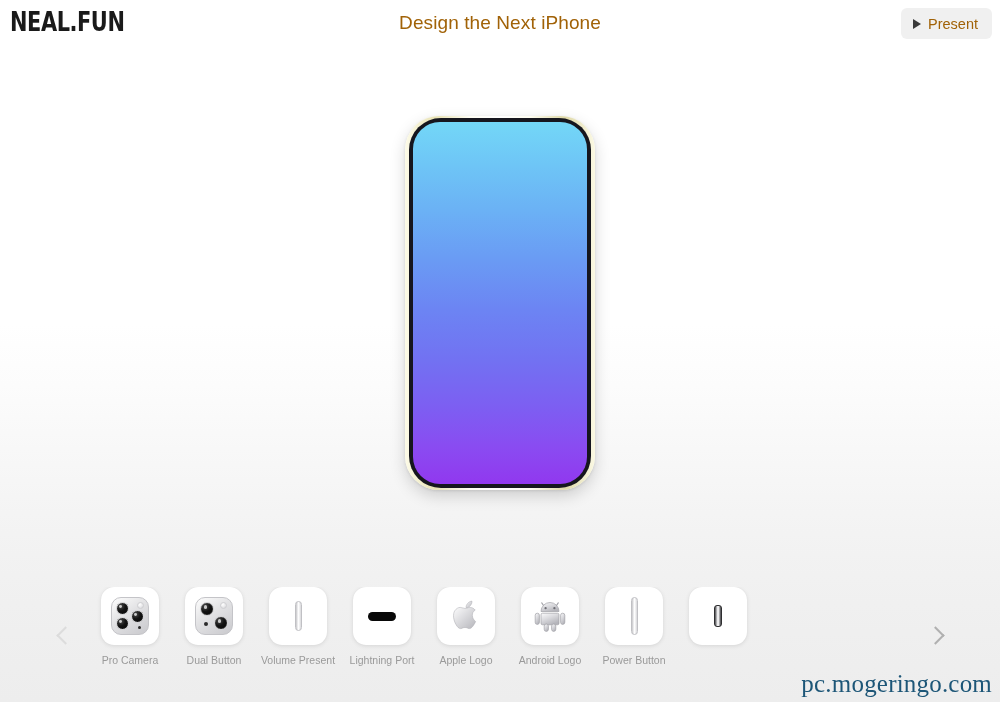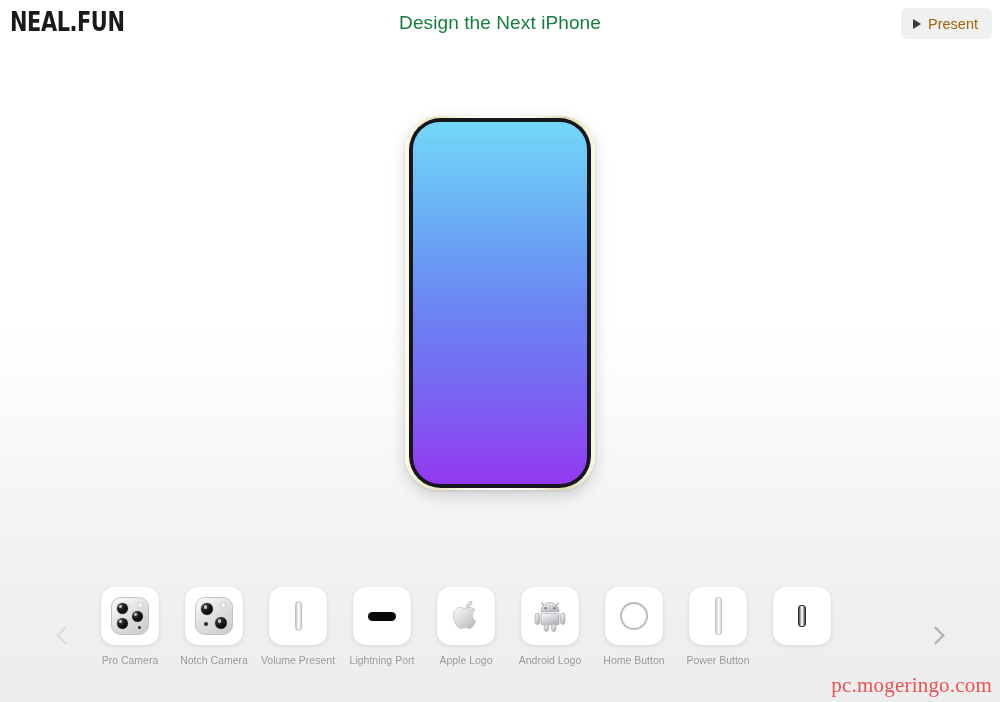--- a/index.html
+++ b/index.html
@@ -49,21 +49,21 @@
     white-space: nowrap;
   }
 
   .page-title {
     position: absolute;
     left: 0; right: 0;
     top: 12px;
     text-align: center;
     font-size: 19px;
     font-weight: 400;
-    color: #15803d;
+    color: #a16207;
     letter-spacing: 0.1px;
   }
 
   .present-btn {
     position: absolute;
     right: 8px;
     top: 8px;
     height: 31px;
     padding: 0 14px 0 12px;
     background: #f0f0f0;
@@ -304,22 +304,22 @@
   }
 
   .svg-icon { display: block; }
 
   
   .watermark {
     position: absolute;
     right: 8px;
     bottom: 4px;
     font-family: "Liberation Serif", "DejaVu Serif", serif;
-    font-size: 21px;
-    color: #ef4444;
+    font-size: 25px;
+    color: #0c4a6e;
     opacity: 0.92;
     letter-spacing: 0.2px;
     pointer-events: none;
     z-index: 40;
   }
 </style>
 </head>
 <body>
 
 <div class="header">
@@ -365,21 +365,21 @@
 
         <div class="tray-item">
           <div class="tile">
             <div class="cam-plate">
               <span class="lens" style="width:14px;height:14px;top:4px;left:4px;"></span>
               <span class="lens" style="width:14px;height:14px;top:18px;left:18px;"></span>
               <span class="flash" style="width:7px;height:7px;top:4px;right:5px;"></span>
               <span class="mic" style="width:4px;height:4px;bottom:8px;left:8px;"></span>
             </div>
           </div>
-          <div class="tray-label">Notch Camera</div>
+          <div class="tray-label">Dual Button</div>
         </div>
 
         <div class="tray-item">
           <div class="tile">
             <div class="vol-pill"></div>
           </div>
           <div class="tray-label">Volume Present</div>
         </div>
 
         <div class="tray-item">
@@ -427,26 +427,20 @@
                 <rect x="2.2" y="14.2" width="4.2" height="11.2" rx="2.1"></rect>
                 <rect x="27.6" y="14.2" width="4.2" height="11.2" rx="2.1"></rect>
                 <rect x="11.2" y="25" width="4.2" height="7.4" rx="2.1"></rect>
                 <rect x="18.6" y="25" width="4.2" height="7.4" rx="2.1"></rect>
               </g>
             </svg>
           </div>
           <div class="tray-label">Android Logo</div>
         </div>
 
-        <div class="tray-item">
-          <div class="tile">
-            <div class="home-ring"></div>
-          </div>
-          <div class="tray-label">Home Button</div>
-        </div>
 
         <div class="tray-item">
           <div class="tile">
             <div class="pow-pill"></div>
           </div>
           <div class="tray-label">Power Button</div>
         </div>
 
         <div class="tray-item">
           <div class="tile">

